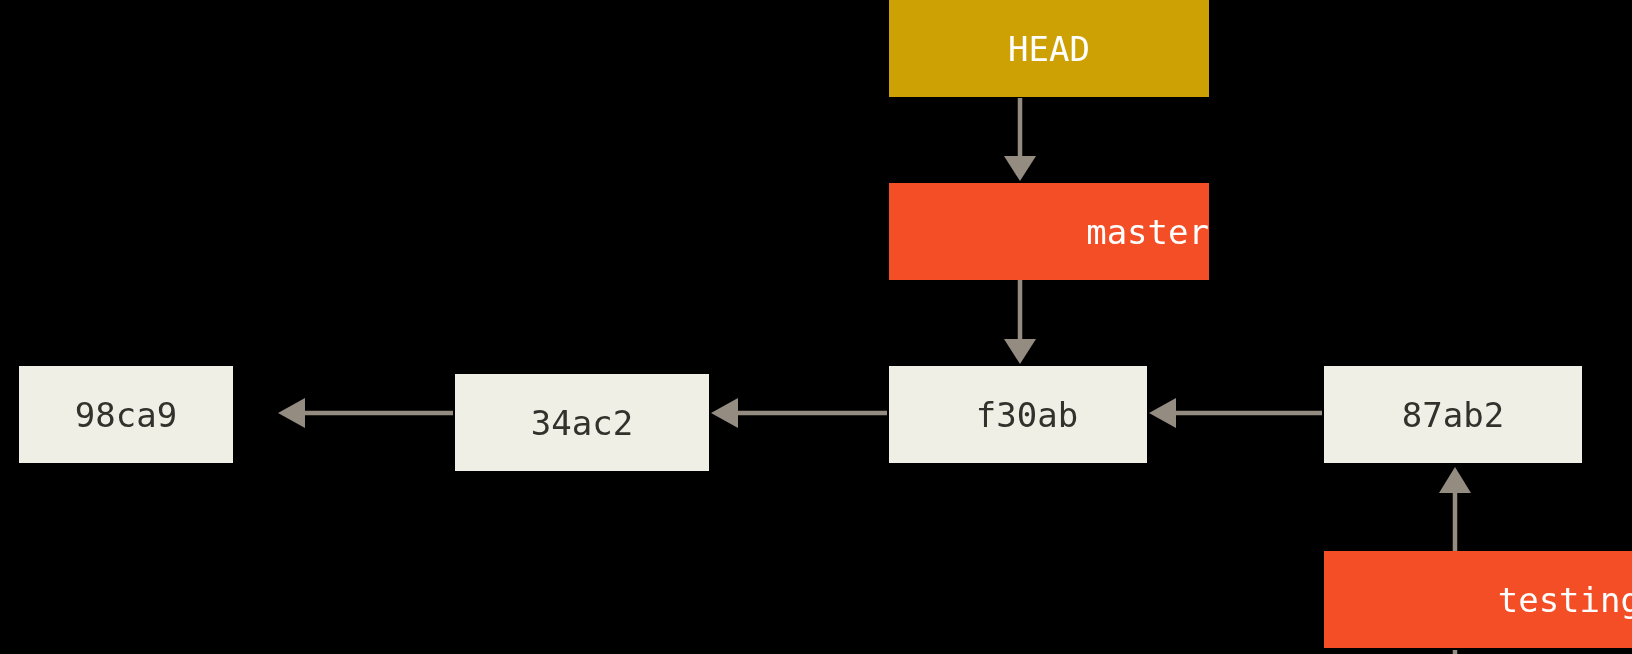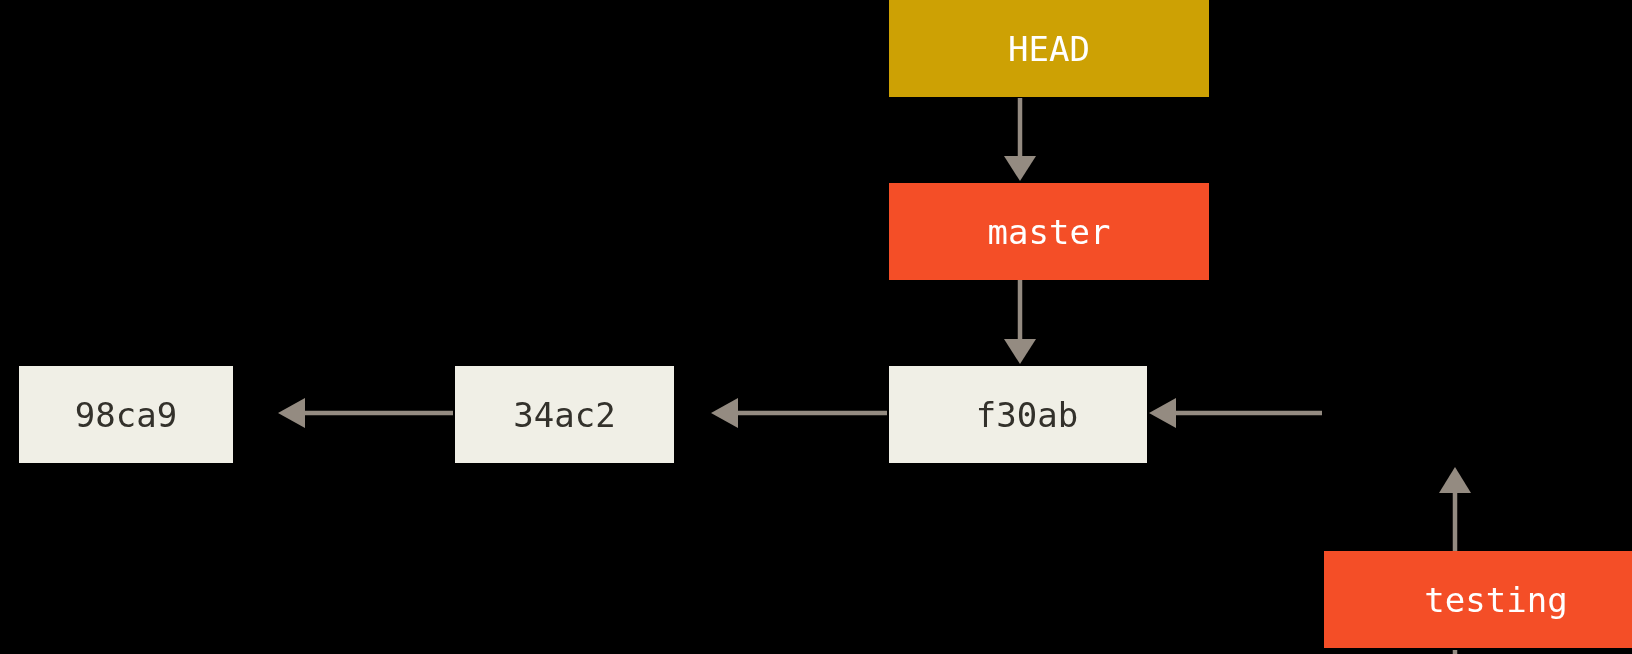--- a/index.html
+++ b/index.html
@@ -47,20 +47,21 @@
     background: var(--commit-fill, #f0efe6);
   }
   .node.commit .node-label {
     color: var(--commit-text, #33312b);
   }
   .node.pointer-head {
     background: var(--head-fill, #cda104);
   }
   .node.branch {
     background: var(--branch-fill, #f44e27);
+    justify-content: flex-end;
   }
   .node.pointer-head .node-label,
   .node.branch .node-label {
     color: var(--label-text, #ffffff);
   }
 </style>
 </head>
 <body>
 
 <div class="canvas">
@@ -104,22 +105,25 @@
   </div>
 
   <div class="node branch" style="left:1305px; top:551px; width:317px; height:97px;padding-left:27px;">
     <span class="node-label">testing</span>
   </div>
 
   <div class="node commit" style="left:0px; top:366px; width:214px; height:97px;">
     <span class="node-label">98ca9</span>
   </div>
 
-  <div class="node commit" style="left:436px; top:366px; width:219px; height:97px;">
+  <div class="node commit" style="left:436px; top:374px; width:254px; height:97px;">
     <span class="node-label">34ac2</span>
   </div>
 
   <div class="node commit" style="left:870px; top:366px; width:258px; height:97px;padding-left:18px;">
     <span class="node-label">f30ab</span>
   </div>
 
+  <div class="node commit" style="left:1305px; top:366px; width:258px; height:97px;">
+    <span class="node-label">87ab2</span>
+  </div>
 
 </div>
 
 </body></html>

